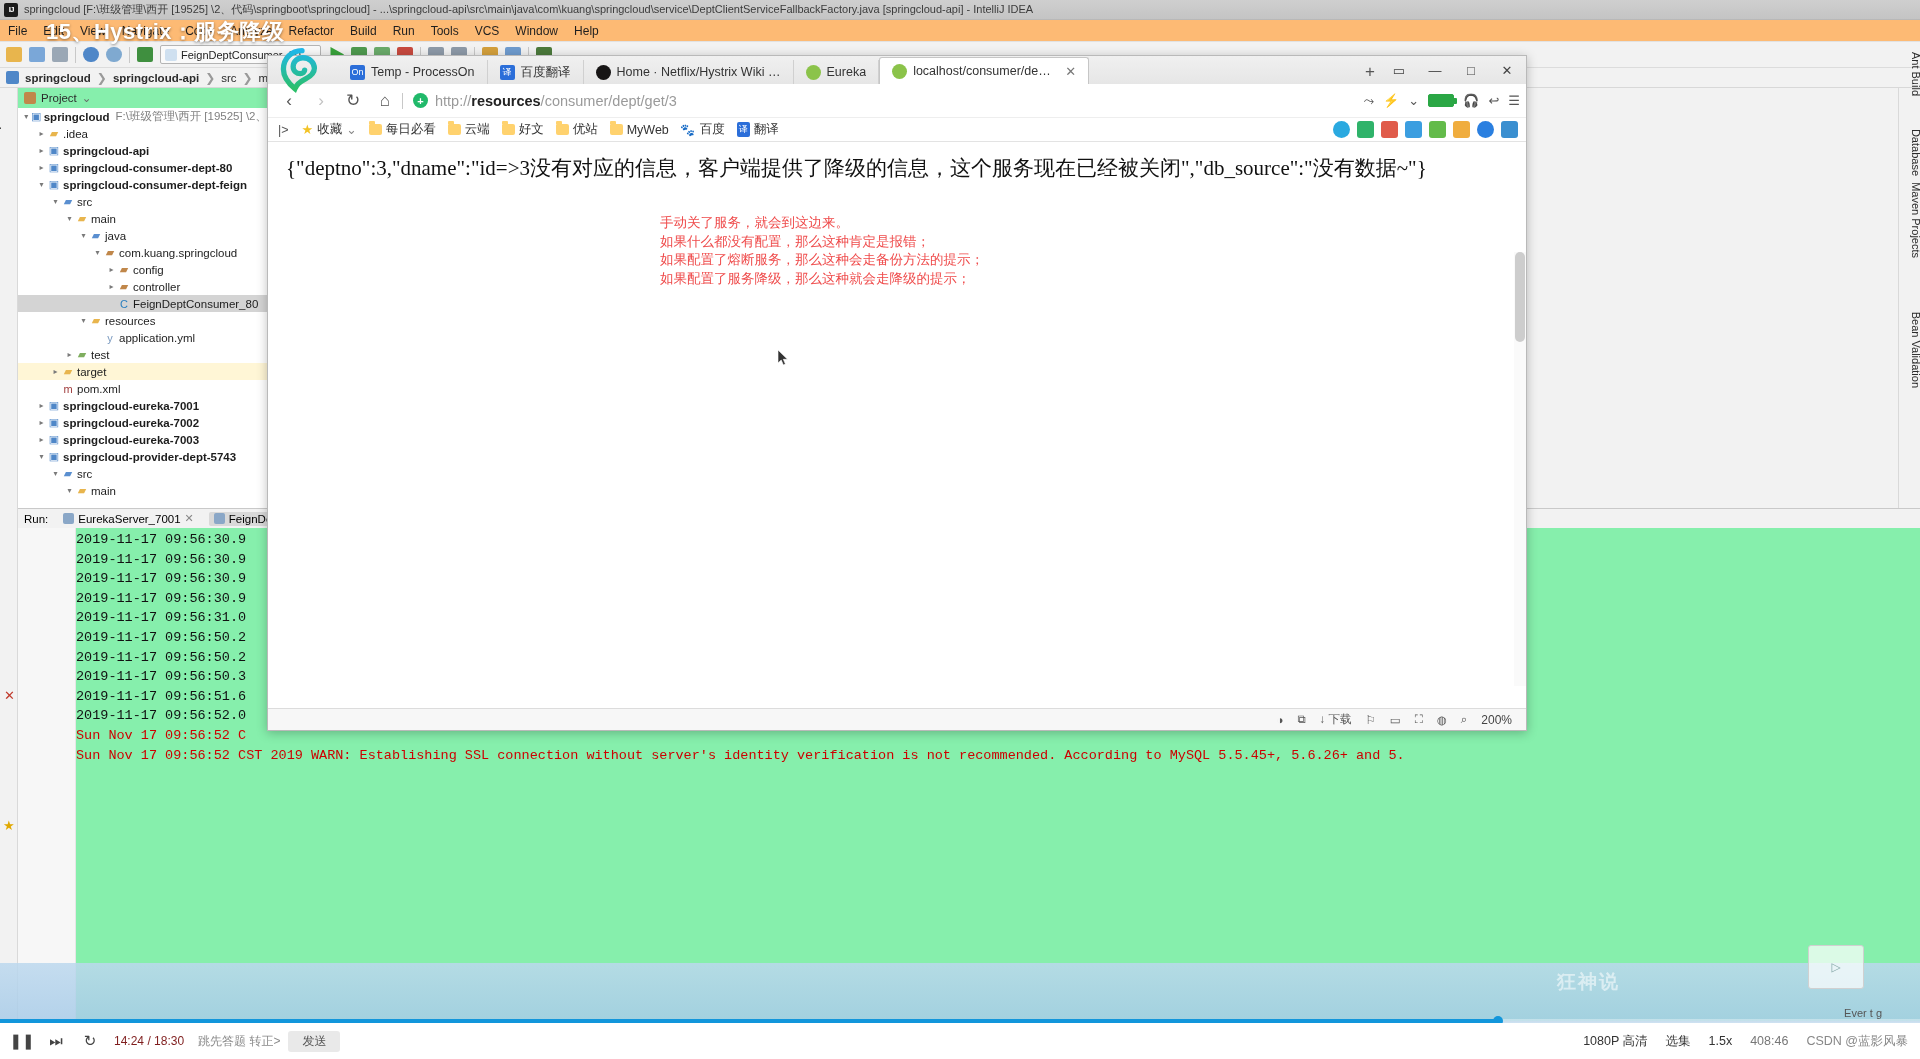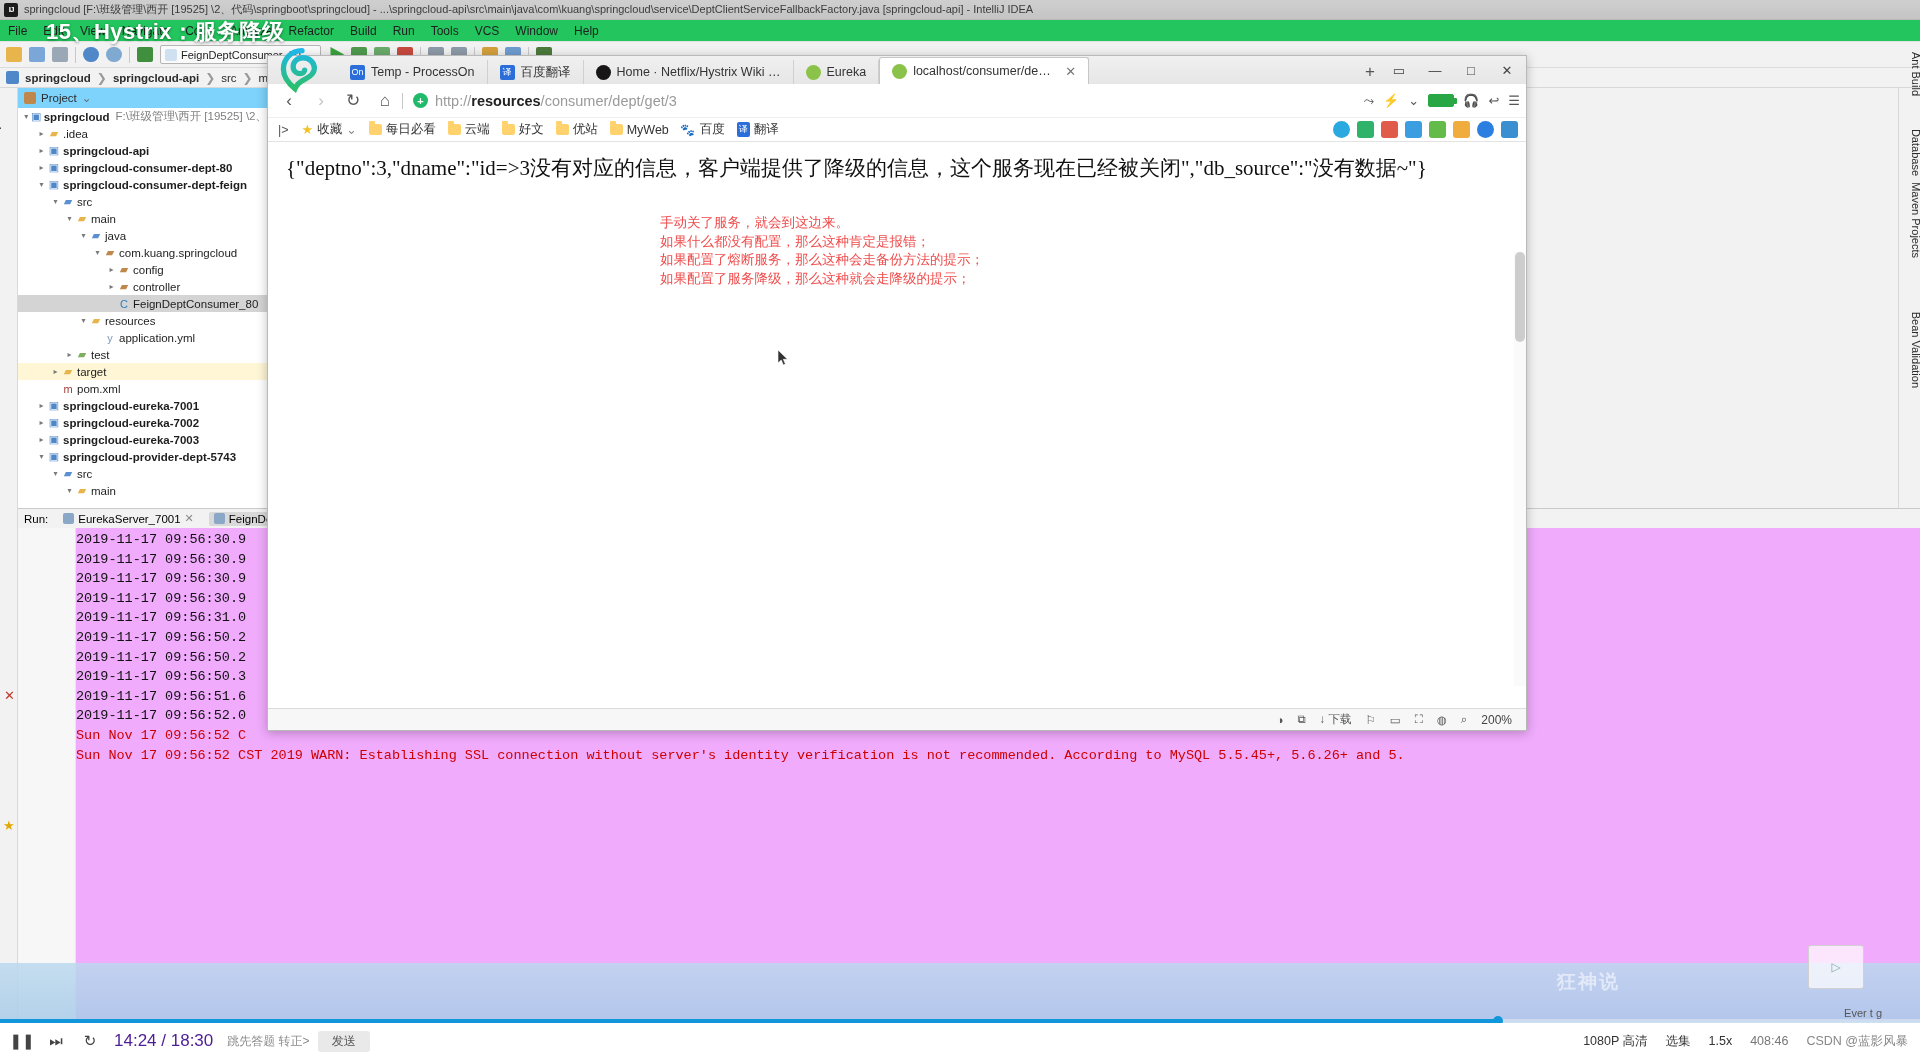--- a/index.html
+++ b/index.html
@@ -18,21 +18,21 @@
     display:flex; align-items:center; padding-left:4px; gap:6px;
     border-bottom:1px solid #b8b8b8;
     color:#3b3b3b; font-size:11px; white-space:nowrap;
   }
   .idea-logo {
     width:14px;height:14px;background:#1b1b1b;color:#fff;font-size:8px;
     display:flex;align-items:center;justify-content:center;border-radius:2px;
     font-weight:bold;letter-spacing:-1px;
   }
   .idea-menubar {
-    height:22px; background:#22c55e; display:flex; align-items:center;
+    height:22px; background:#fdba74; display:flex; align-items:center;
     padding-left:8px; gap:16px; font-size:12px; color:#1f1f1f;
     border-bottom:1px solid #e2e2e2;
   }
   .idea-menubar span { cursor:default; }
   .idea-toolbar {
     height:26px; background:#f2f2f2; display:flex; align-items:center;
     padding-left:6px; gap:7px; border-bottom:1px solid #dcdcdc;
   }
   .tb-ico { width:16px;height:15px; border-radius:2px; display:inline-block; }
   .runcfg {
@@ -48,21 +48,21 @@
   }
   .bc-item{display:flex;align-items:center;gap:4px;padding:0 4px;}
   .bc-item.bold{font-weight:bold;}
   .bc-sep{color:#9a9a9a;font-size:12px;}
 
   
   .idea-body { position:absolute; top:88px; left:0; right:0; bottom:0; }
   .proj-header{
     position:absolute;left:18px;top:0;width:250px;height:20px;
     display:flex;align-items:center;gap:5px;padding-left:6px;font-size:11.5px;color:#2b2b2b;
-    background:#7dd3fc;
+    background:#86efac;
   }
   .tree {
     position:absolute;left:18px;top:20px;width:250px;bottom:0;
     background:#fff;overflow:hidden;border-right:1px solid #d4d4d4;
   }
   .tnode{height:17px;display:flex;align-items:center;font-size:11.5px;color:#1d1d1d;white-space:nowrap;}
   .tnode.sel{background:#d4d4d4;}
   .tnode.sel2{background:#fff6d6;}
   .arrow{width:11px;text-align:center;color:#7a7a7a;font-size:8px;}
   .ico{width:14px;display:inline-block;text-align:center;margin-right:2px;font-size:11px;}
@@ -71,21 +71,21 @@
 
   
   .run-tabs{
     position:absolute;left:18px;right:0;top:420px;height:20px;background:#f2f2f2;
     display:flex;align-items:center;gap:10px;padding-left:6px;font-size:11.5px;
     border-top:1px solid #c9c9c9;
   }
   .run-tab{display:flex;align-items:center;gap:4px;padding:1px 5px;}
   .run-tab.active{background:#d9d9d9;border-radius:2px;}
   .console{
-    position:absolute;left:18px;right:0;top:440px;bottom:38px;background:#f0abfc;overflow:hidden;
+    position:absolute;left:18px;right:0;top:440px;bottom:38px;background:#86efac;overflow:hidden;
     font-family:"Liberation Mono","DejaVu Sans Mono",monospace;font-size:13.5px;line-height:19.6px;
     padding:2px 0 0 58px;
   }
   .console .line{white-space:pre;color:#111;}
   .console .red{color:#cc0000;}
   .console .gutter{position:absolute;left:0;top:0;bottom:0;width:58px;background:#f7f7f7;border-right:1px solid #e6e6e6;}
 
   .run-side{
     position:absolute;left:18px;top:440px;width:40px;bottom:38px;background:#f2f2f2;
     display:flex;flex-direction:column;align-items:center;gap:9px;padding-top:4px;
@@ -195,21 +195,21 @@
     position:absolute;left:0;right:0;bottom:36px;height:4px;background:rgba(255,255,255,.35);
   }
   .vid-progress .done{position:absolute;left:0;top:0;height:4px;background:#1296db;}
   .vid-progress .knob{position:absolute;top:-3px;width:10px;height:10px;border-radius:50%;background:#1296db;}
   .vid-bottom{
     position:absolute;left:0;right:0;bottom:0;height:36px;background:#fff;
     display:flex;align-items:center;padding:0 12px;gap:14px;font-size:12.5px;color:#333;
   }
   .vb-right{margin-left:auto;display:flex;align-items:center;gap:18px;}
   .playbtn{width:20px;height:20px;display:flex;align-items:center;justify-content:center;color:#444;font-size:15px;}
-  .vid-time{font-size:17px;color:#4c1d95;}
+  .vid-time{font-size:12px;color:#7f1d1d;}
   .danmu{
     flex:1;max-width:440px;height:22px;display:flex;align-items:center;gap:8px;
     font-size:12px;color:#8a8a8a;
   }
   .danmu-send{background:#e9e9e9;border-radius:3px;padding:2px 14px;color:#555;font-size:12px;}
 
   .wave{
     position:absolute;left:0;right:0;bottom:36px;height:60px;
     background:linear-gradient(180deg,#bcd8ee 0%, #a7cbe8 100%);opacity:.85;
   }

